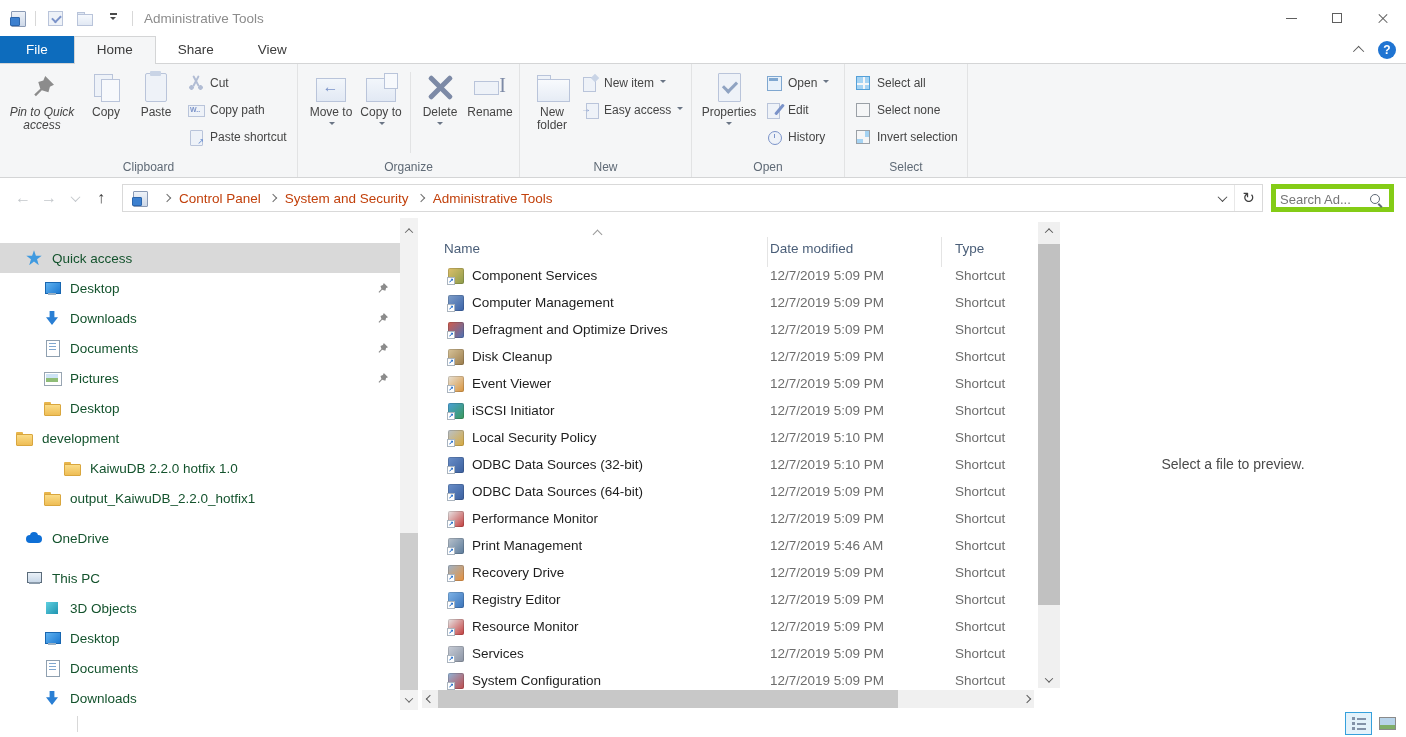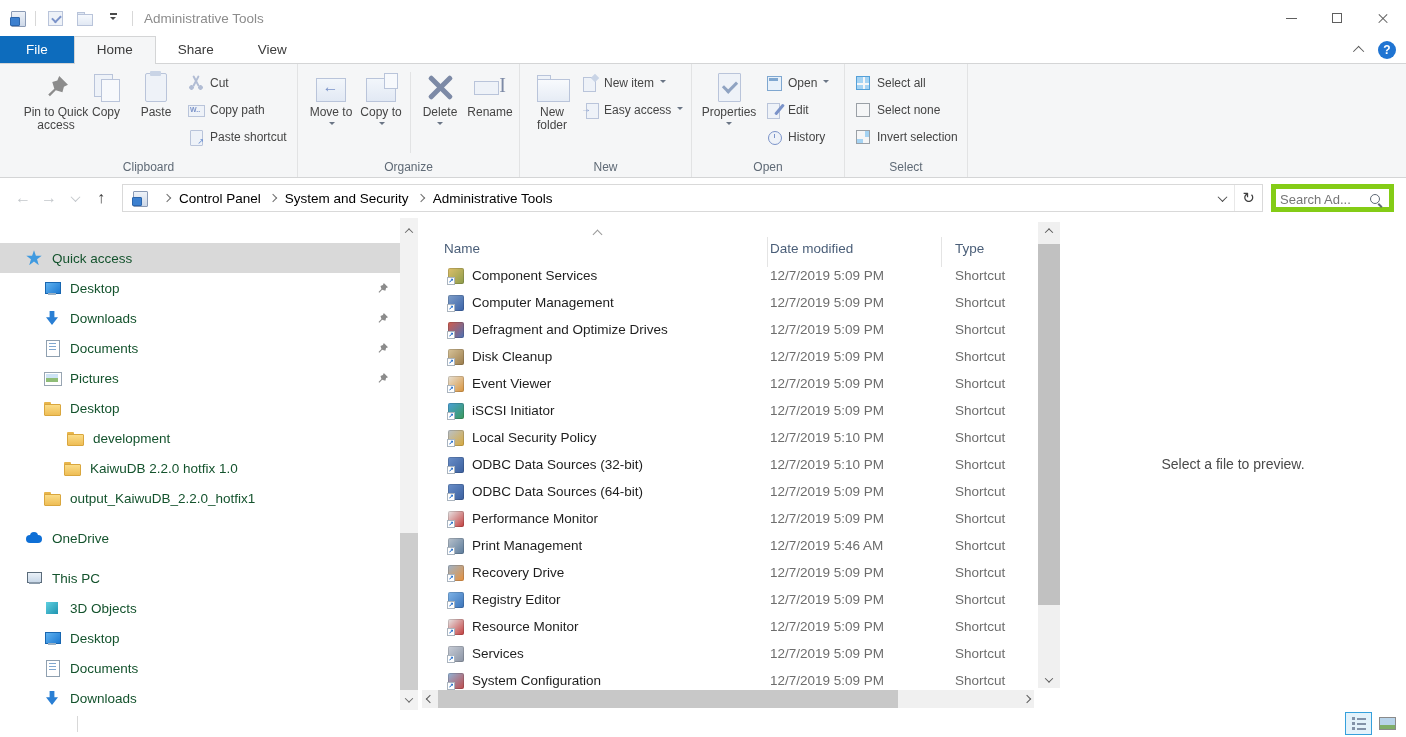--- a/index.html
+++ b/index.html
@@ -108,21 +108,21 @@
 
   
   .addressrow { height:40px; display:flex; align-items:center; background:#fff; padding:0 12px 0 10px; }
   .navbtn { width:26px; height:26px; display:flex; align-items:center; justify-content:center; font-size:16px; flex:none; }
   .nav-disabled { color:#c3c7cb; }
   .nav-enabled { color:#3f3f3f; }
   .nav-chev { width:7px; height:7px; border-right:1.6px solid #c3c7cb; border-bottom:1.6px solid #c3c7cb; transform:rotate(45deg) translate(-1px,-1px); }
   .addr-box { height:28px; flex:1; border:1px solid #d9d9d9; display:flex; align-items:center; margin-left:8px; background:#fff; }
   .crumb-icon { margin:0 7px 0 8px; }
   .bc-sep { width:6px; height:6px; border-top:1.6px solid #6e6e6e; border-right:1.6px solid #6e6e6e; transform:rotate(45deg); margin:0 9px; flex:none; }
-  .crumb { font-size:13.5px; color:#000000; white-space:nowrap; }
+  .crumb { font-size:13.5px; color:#c2410c; white-space:nowrap; }
   .addr-spacer { flex:1; }
   .addr-chev { width:24px; height:26px; display:flex; align-items:center; justify-content:center; }
   .addr-chev i { width:7px; height:7px; border-right:1.6px solid #4a4a4a; border-bottom:1.6px solid #4a4a4a; transform:rotate(45deg) translate(-1px,-1px); }
   .addr-refresh { width:28px; height:26px; display:flex; align-items:center; justify-content:center; font-size:15px; color:#3f3f3f; border-left:1px solid #e8e8e8; }
   .search-box { width:123px; height:28px; border:5px solid #84cc16; margin-left:8px; display:flex; align-items:flex-end; padding:0 6px 0 4px; flex:none; }
   .search-box input { border:none; outline:none; width:100%; font-size:13px; color:#3f3f3f; font-family:inherit; background:transparent; }
   .search-box input::placeholder { color:#767676; }
   .mag { width:14px; height:14px; position:relative; flex:none; }
   .mag::before { content:""; position:absolute; left:1px; top:1px; width:8px; height:8px; border:1.6px solid #5f6a76; border-radius:50%; }
   .mag::after { content:""; position:absolute; left:9.5px; top:9.5px; width:5px; height:1.6px; background:#5f6a76; transform:rotate(45deg); transform-origin:0 0; }
@@ -241,21 +241,21 @@
     <div class="tab"><span>Share</span></div>
     <div class="tab"><span>View</span></div>
     <div class="tabrow-right">
       <span class="chev-up"></span>
       <span class="help-btn">?</span>
     </div>
   </div>
 
   <div class="ribbon">
     <div class="rgroup g-clipboard">
-      <div class="rbtn-lg" style="left:20px;width:72px;">
+      <div class="rbtn-lg" style="left:6px;width:72px;font-style:italic;">
         <span class="ric">
             <svg class="pin-big" viewBox="0 0 16 16">
               <path d="M9.6 1.2l5.2 5.2-2.4 1.1-.9 3.3-3.9-1.2-3.5 3.6-1-1 3.6-3.5L5.5 4.8l3-1z" fill="#8c8c8c"></path>
             </svg>
           </span>
         <span class="rlabel">Pin to Quick access</span>
       </div>
       <div class="rbtn-lg" style="left:82px;width:48px;text-align:right;">
         <span class="ric">
             <span class="ri ri-copy"></span>
@@ -441,21 +441,21 @@
             <path d="M9.6 1.2l5.2 5.2-2.4 1.1-.9 3.3-3.9-1.2-3.5 3.6-1-1 3.6-3.5L5.5 4.8l3-1z" fill="#8b8b8b"></path>
           </svg>
   </div>
 
   <div class="side-item" style="padding-left: 44px;">
     <span class="si si-folder"></span>
     <span class="side-label">Desktop</span>
 
   </div>
 
-  <div class="side-item" style="padding-left: 67px;">
+  <div class="side-item" style="padding-left: 16px;">
     <span class="si si-folder"></span>
     <span class="side-label">development</span>
 
   </div>
 
   <div class="side-item" style="padding-left: 64px;">
     <span class="si si-folder"></span>
     <span class="side-label">KaiwuDB 2.2.0 hotfix 1.0</span>
 
   </div>

